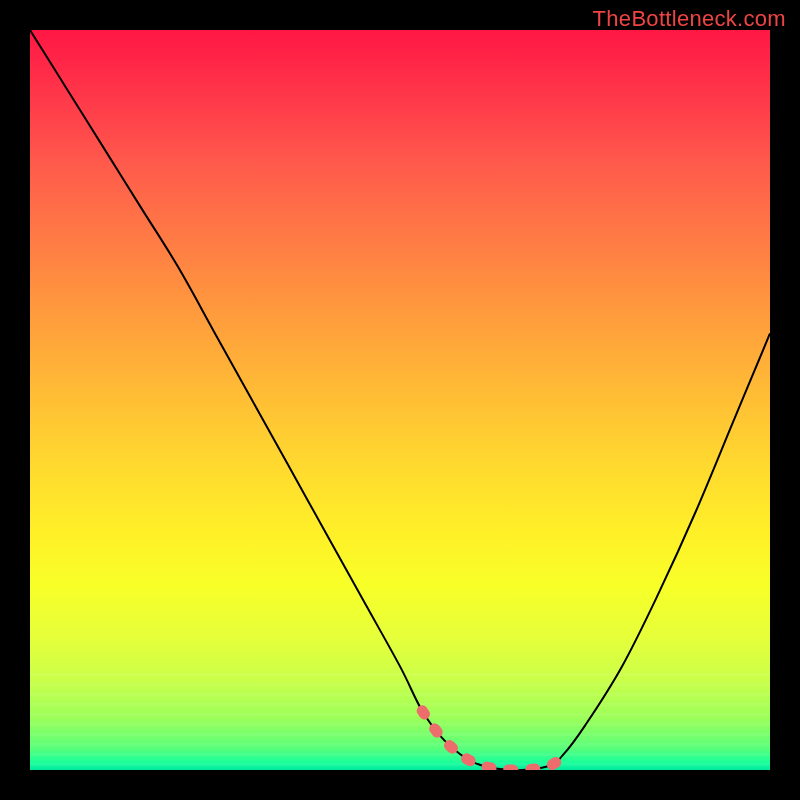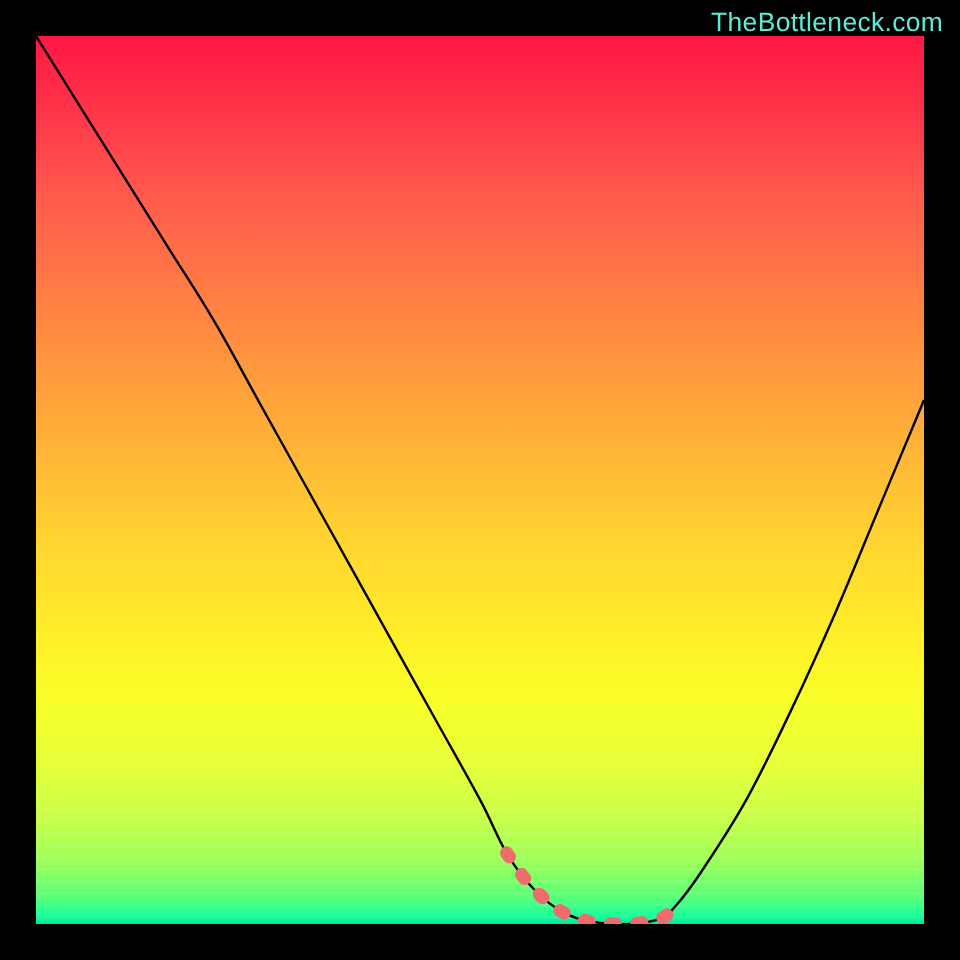--- a/index.html
+++ b/index.html
@@ -1,17 +1,17 @@
 <!DOCTYPE html>
 <html><head>
 <meta charset="utf-8">
 <style>
   * { margin: 0; padding: 0; box-sizing: border-box; }
   body { width: 800px; height: 800px; background: #000; position: relative; font-family: Arial, sans-serif; }
-  .watermark { position: absolute; top: 6px; right: 14px; color: #5eead4; font-size: 22px; font-weight: 400; letter-spacing: 0.3px; z-index: 10; text-align: right; }
+  .watermark { position: absolute; top: 6px; right: 14px; color: #ef4444; font-size: 22px; font-weight: 400; letter-spacing: 0.3px; z-index: 10; text-align: right; }
   .plot-area { position: absolute; left: 30px; top: 30px; width: 740px; height: 740px; }
   .gradient-bg { position: absolute; inset: 0; background: linear-gradient(to bottom,
     #ff1744 0%,
     #ff3b4a 10%,
     #ff5a4c 18%,
     #ff7a45 28%,
     #ff9a3d 38%,
     #ffb936 48%,
     #ffd72f 58%,
     #fff028 68%,

